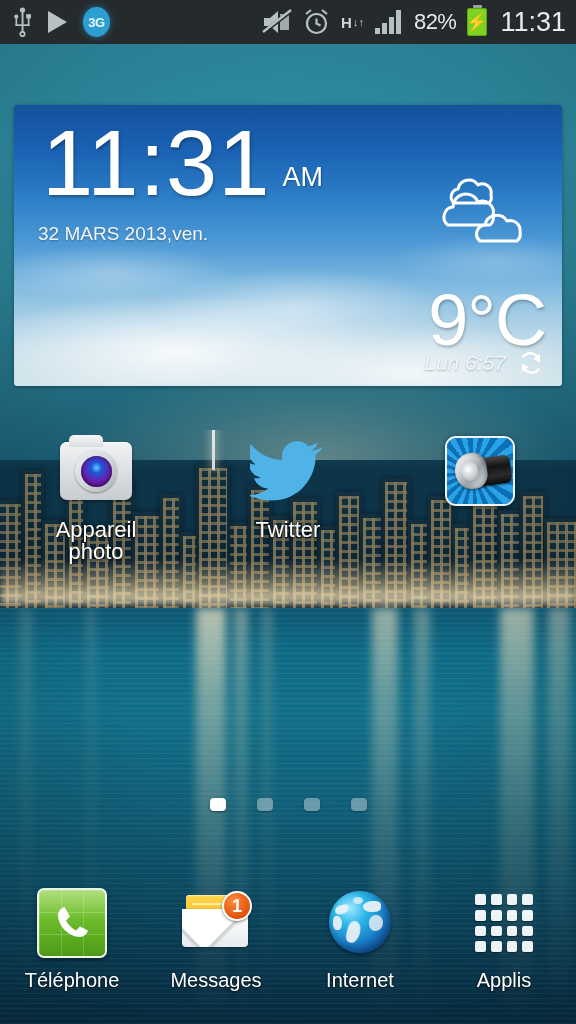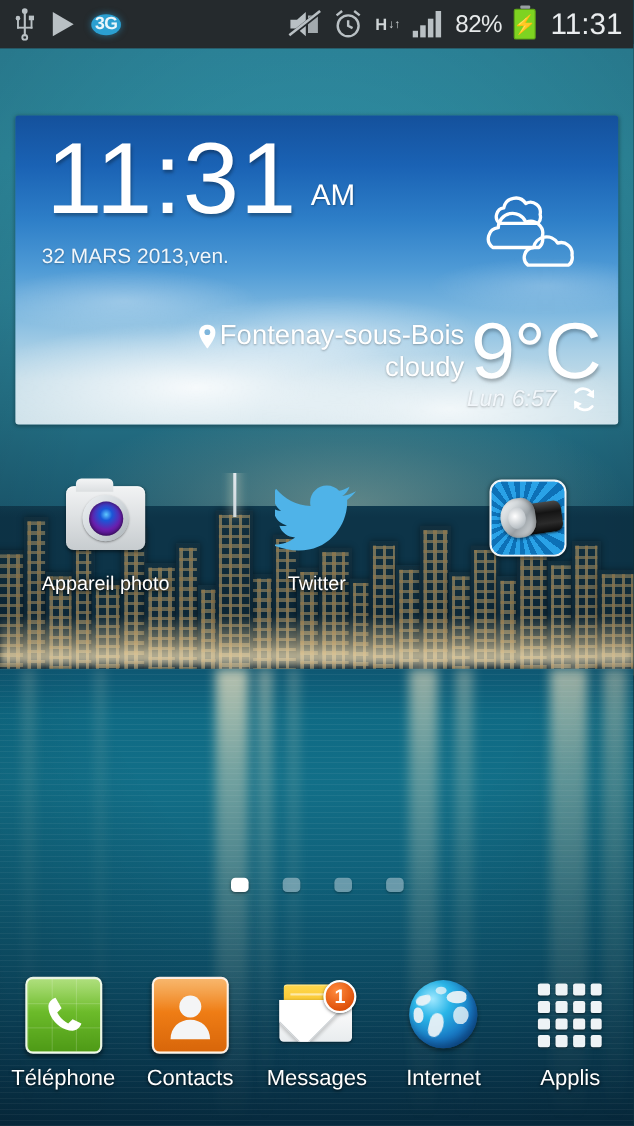--- a/index.html
+++ b/index.html
@@ -105,23 +105,23 @@
     position: absolute; left: 0; top: 0; width: 576px; height: 44px;
     background: #252a2d;
     display: flex; align-items: center;
     padding: 0 10px 0 14px;
     z-index: 50;
   }
   .sb-left { display: flex; align-items: center; gap: 14px; }
   .sb-right { margin-left: auto; display: flex; align-items: center; gap: 11px; }
   .sb-ico { display: block; }
   .badge3g {
-    width: 27px; height: 19px; border-radius: 50%;
+    width: 27px; height: 30px; border-radius: 50%;
     background: #2b9fd1;
-    color: #eaf6fb; font-size: 16px; font-weight: bold;
+    color: #eaf6fb; font-size: 13px; font-weight: bold;
     display: flex; align-items: center; justify-content: center;
     letter-spacing: -0.5px;
     box-shadow: 0 0 7px rgba(43,159,209,0.6);
   }
   .sb-h {
     display: flex; align-items: center; gap: 1px;
     color: #cfd4d6;
   }
   .sb-h .hletter { font-size: 15px; font-weight: bold; line-height: 11px; }
   .sb-h .harrows { font-size: 11px; line-height: 10px; }
@@ -231,21 +231,21 @@
   .app {
     flex: 1;
     display: flex; flex-direction: column; align-items: center;
   }
   .app-ico {
     width: 78px; height: 78px;
     position: relative;
   }
   .app-label {
     margin-top: 9px;
-    font-size: 18px; color: #ffffff; text-align: center;
+    font-size: 22px; color: #ffffff; text-align: center;
     line-height: 22px; max-width: 140px;
     text-shadow: 0 1px 3px rgba(0,0,0,0.85), 0 0 6px rgba(0,0,0,0.5);
   }
 
   
   .ico-camera {
     position: absolute; left: 3px; top: 10px; width: 72px; height: 58px;
     background: linear-gradient(to bottom, #f2f3f4 0%, #dfe2e4 45%, #c7cccf 100%);
     border-radius: 7px;
     box-shadow: 0 1px 3px rgba(0,0,0,0.45), inset 0 1px 0 rgba(255,255,255,0.9);
@@ -576,30 +576,20 @@
 
     <svg class="w-cloudicon" viewBox="0 0 96 70">
       <g fill="none" stroke="#ffffff" stroke-width="3" stroke-linejoin="round" stroke-linecap="round">
         <path d="M22 26 a8 8 0 0 1 4 -14 a11 11 0 0 1 20 -4 a9 9 0 0 1 13 10 a8 8 0 0 1 -2 8 z"></path>
         <path d="M16 48 a10 10 0 0 1 5 -18 a13 13 0 0 1 25 -5 a11 11 0 0 1 15 13 a10 10 0 0 1 -3 10 z"></path>
         <path d="M48 64 a9 9 0 0 1 5 -16 a12 12 0 0 1 22 -4 a10 10 0 0 1 13 11 a9 9 0 0 1 -3 9 z"></path>
       </g>
     </svg>
 
     <div class="w-loc-wrap">
-      <div class="w-loc-col">
-        <div class="w-loc">
-          <svg width="15" height="22" viewBox="0 0 15 22">
-            <path d="M7.5 0 C3.4 0 0 3.3 0 7.3 C0 12.6 7.5 22 7.5 22 C7.5 22 15 12.6 15 7.3 C15 3.3 11.6 0 7.5 0 Z" fill="#ffffff"></path>
-            <circle cx="7.5" cy="7" r="2.6" fill="#7fb6dc"></circle>
-          </svg>
-          <span>Fontenay-sous-Bois</span>
-        </div>
-        <div class="w-cond">cloudy</div>
-      </div>
       <div class="w-temp">
         <span>9</span>
         <span class="unit">°C</span>
       </div>
     </div>
 
     <div class="w-foot">
       <span class="w-updated">Lun 6:57</span>
       <svg width="26" height="26" viewBox="0 0 26 26">
         <g fill="none" stroke="#ffffff" stroke-width="2.4" stroke-linecap="round">
@@ -673,34 +663,20 @@
             <svg width="40" height="40" viewBox="0 0 40 40">
               <path d="M12.5 4 C9 5 6 8.5 6 12 c0 11 11 22 22 22 c3.5 0 7 -3 8 -6.5
                        l-8 -4 l-4 4 c-4 -2 -8 -6 -10 -10 l4 -4 z" fill="#ffffff"></path>
             </svg>
           </div>
         </div>
       </div>
       <div class="dock-label">Téléphone</div>
     </div>
 
-    <div class="dock-item">
-      <div class="dock-ico">
-        <div class="sq orange">
-          <div class="gloss"></div>
-          <div class="glyph">
-            <svg width="42" height="44" viewBox="0 0 42 44">
-              <circle cx="21" cy="14" r="10" fill="#f4f5f6"></circle>
-              <path d="M3 44 c0 -11 8 -18 18 -18 c10 0 18 7 18 18 z" fill="#f4f5f6"></path>
-            </svg>
-          </div>
-        </div>
-      </div>
-      <div class="dock-label">Contacts</div>
-    </div>
 
     <div class="dock-item">
       <div class="dock-ico">
         <div class="env">
           <div class="back"></div>
           <div class="front"></div>
           <div class="badge-count">1</div>
         </div>
       </div>
       <div class="dock-label">Messages</div>

